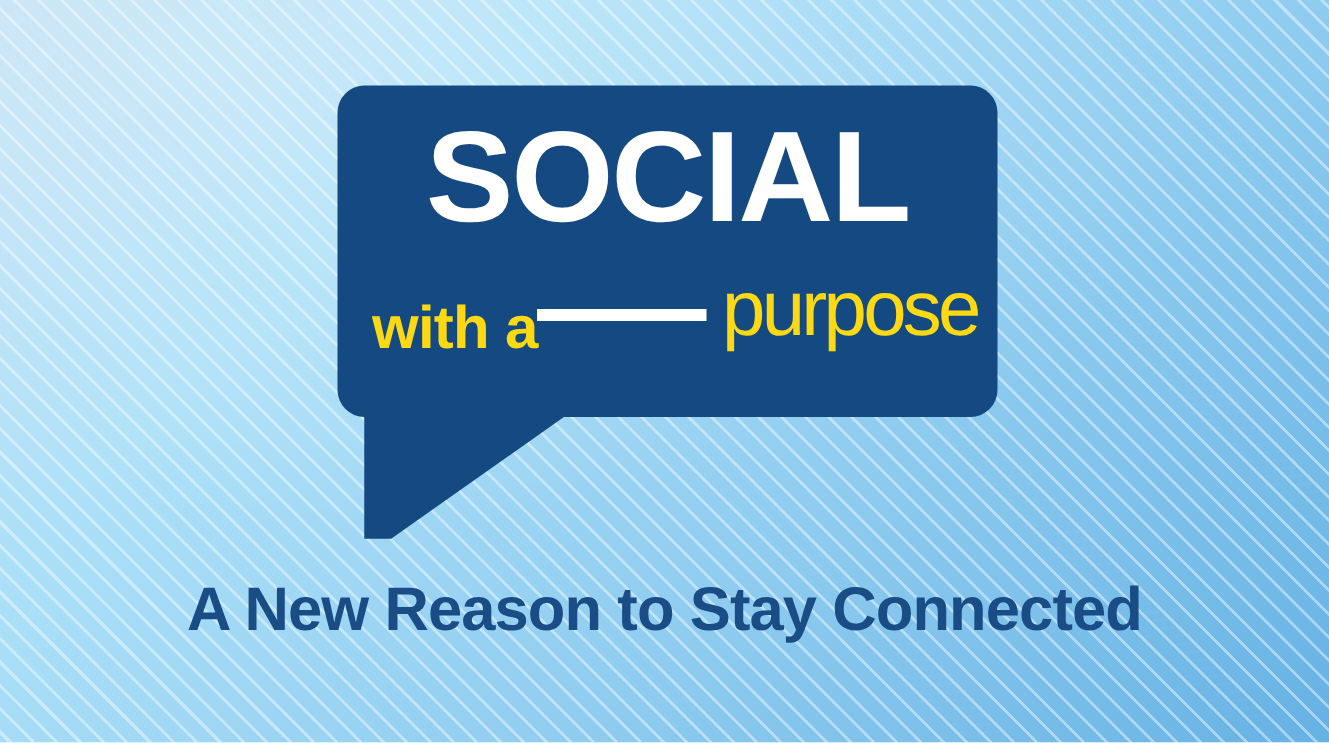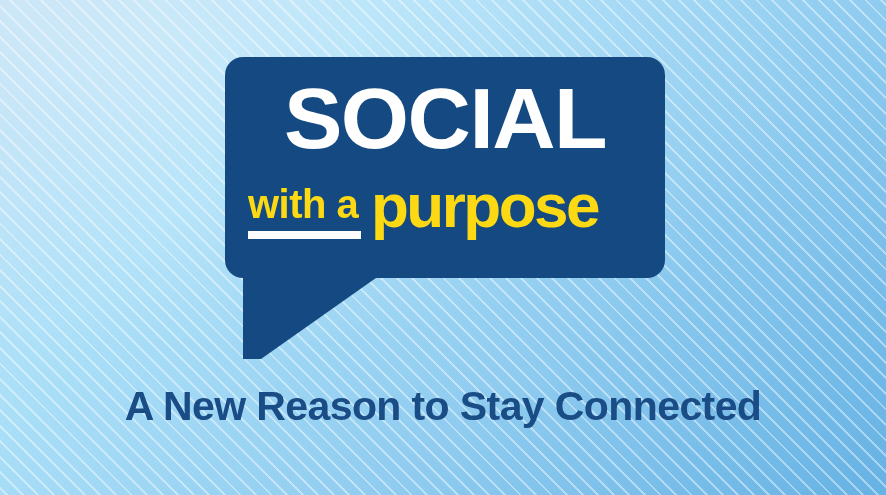--- a/index.html
+++ b/index.html
@@ -94,44 +94,44 @@
     top: 118px;
     width: 400px;
     height: 66px;
     display: flex;
     align-items: flex-end;
     gap: 10px;
   }
   .with-a-block {
     position: relative;
     display: flex;
-    flex-direction: column;
+    flex-direction: row;
     align-items: flex-start;
     padding-bottom: 2px;
   }
   .with-a {
     color: #FCD913;
     font-size: 40px;
     line-height: 40px;
     font-weight: 700;
     letter-spacing: -0.5px;
     white-space: nowrap;
     font-family: "Liberation Sans", sans-serif;
   }
   .underline-bar {
     margin-top: 7px;
     width: 113px;
     height: 8px;
     background: #ffffff;
   }
   .purpose {
     color: #FCD913;
-    font-size: 62px;
+    font-size: 52px;
     line-height: 62px;
-    font-weight: 700;
+    font-weight: 400;
     letter-spacing: -2.5px;
     white-space: nowrap;
     padding-bottom: 4px;
     font-family: "Liberation Sans", sans-serif;
   }
 
   
   .tagline {
     position: absolute;
     left: 0;

